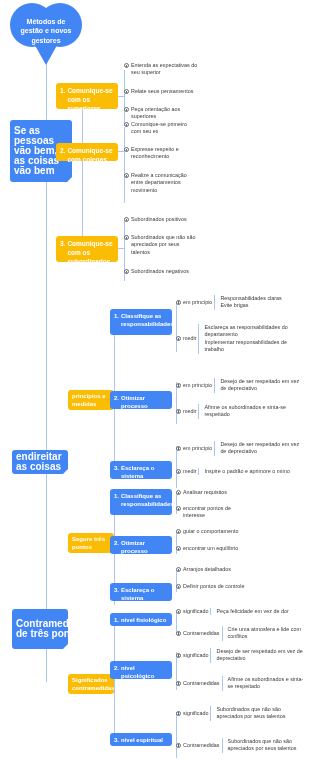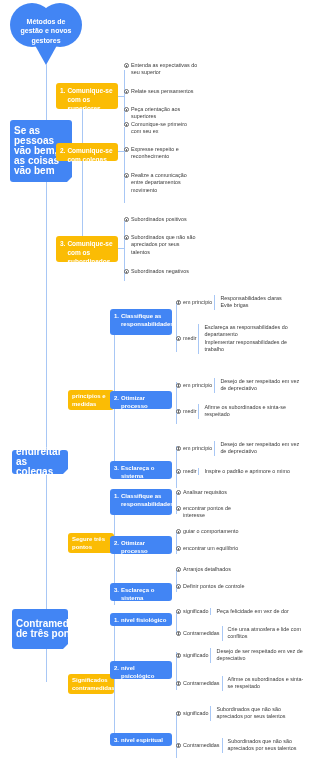--- a/index.html
+++ b/index.html
@@ -171,21 +171,21 @@
   <div class="leaf" style="left:124px; top:234px; width:74px;">
     <span class="bullet"></span>
     <span class="t">Subordinados que não são apreciados por seus talentos</span>
   </div>
   <div class="leaf" style="left:124px; top:268px; width:74px;">
     <span class="bullet"></span>
     <span class="t">Subordinados negativos</span>
   </div>
 
   <div class="node blue fold lvl1" style="left:12px; top:388px; width:56px; height:24px;">
-    <span class="lbl">endireitar as colegas</span>
+    <span class="lbl">endireitar as coisas</span>
   </div>
   <div class="node orange lvl3" style="left:68px; top:390px; width:46px; height:20px;">
     <span class="lbl">princípios e medidas</span>
   </div>
   <div class="ln v" style="left:114px; top:318px; height:152px;"></div>
 
   <div class="ln h" style="left:114px; top:320px; width:4px;"></div>
   <div class="node blue lvl3" style="left:110px; top:309px; width:62px; height:26px; align-items:flex-start;">
     <span class="num">1.</span>
     <span class="lbl">Classifique as responsabilidades</span>

